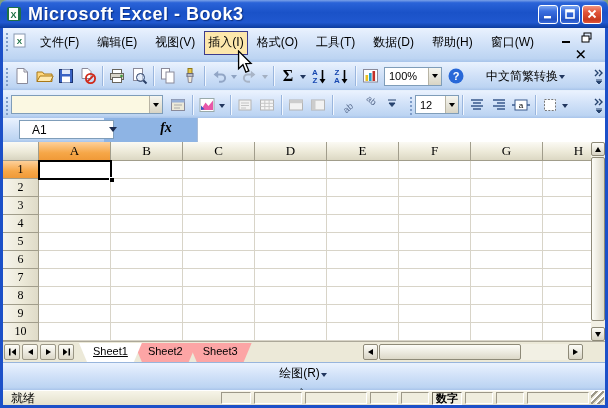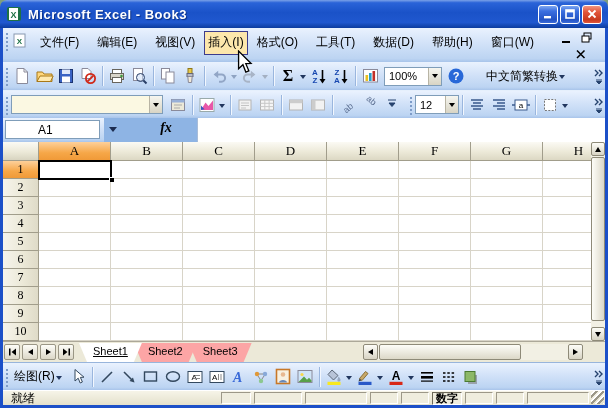--- a/index.html
+++ b/index.html
@@ -6,21 +6,21 @@
   html,body { width:608px; height:408px; }
   body { font-family:"Liberation Sans",sans-serif; background:#7f9e7c; overflow:hidden; }
   .window { position:absolute; top:0; left:0; width:608px; height:408px; overflow:hidden; }
   .abs { position:absolute; }
 
   
   .titlebar { position:absolute; top:0; left:0; width:608px; height:28px;
     border-radius:7px 7px 0 0;
     background:linear-gradient(180deg,#7ba2e8 0%,#2a63d8 10%,#1a52c8 45%,#2058cf 80%,#0c3c9e 100%);
     display:flex; align-items:center; padding:0 6px; }
-  .title-text { color:#fff; font-weight:bold; font-size:13px; margin-left:6px;
+  .title-text { color:#fff; font-weight:bold; font-size:18px; margin-left:6px;
     text-shadow:1px 1px 1px #0a2f80; letter-spacing:.5px; }
   .winbtns { margin-left:auto; display:flex; gap:2px; }
   .wbtn { width:20px; height:19px; border-radius:3px; border:1px solid #fff;
     display:flex; align-items:center; justify-content:center;
     background:linear-gradient(180deg,#7da6f0 0%,#3b6fe0 30%,#2353c4 80%,#3a6ad8 100%);
     color:#fff; }
   .wbtn.close { background:linear-gradient(180deg,#f09580 0%,#e2563a 35%,#c83a1e 80%,#e2563a 100%); }
 
   
   .bl,.br { position:absolute; top:28px; bottom:0; width:3px; background:#1c50c8; z-index:30; }
@@ -28,21 +28,21 @@
   .bb { position:absolute; left:0; right:0; bottom:0; height:3px; background:#1c50c8; z-index:30; }
 
   
   .bluebar { position:absolute; left:3px; width:602px;
     background:linear-gradient(180deg,#eaf2fe 0%,#d2e2f8 45%,#bcd4f2 90%,#a8c4ea 100%);
     display:flex; align-items:center; }
   .menubar { top:28px; height:34px; align-items:flex-start; padding-top:3px; }
   .tb1 { top:62px; height:28px; }
   .tb2 { top:90px; height:28px; border-top:1px solid #e6f0fc; }
   .fbar { top:118px; height:24px; }
-  .drawbar { top:362px; height:28px; border-top:1px solid #98b5dc; }
+  .drawbar { top:362px; height:28px; border-top:1px solid #98b5dc;flex-direction:column; }
 
   .grip { width:5px; height:20px; margin:0 2px 0 1px;
     background-image:radial-gradient(circle,#7e9cc8 1px,rgba(0,0,0,0) 1.3px);
     background-size:4px 4px; background-position:1px 1px; }
   .sep { width:1px; height:20px; background:#9ab6de; box-shadow:1px 0 0 #f2f7fe; margin:0 3px; }
   .menu-item { font-size:12px; color:#000; padding:3px 9px 4px; margin-top:0; white-space:nowrap; }
   .menu-item.hl { background:#fde7ac; border:1px solid #3c3c8c; padding:2px 3px 3px; }
   .mb-ctl { position:absolute; color:#000; }
 
   .tbtn { min-width:22px; height:22px; display:flex; align-items:center; justify-content:center;
@@ -51,22 +51,22 @@
   .combo { height:19px; background:#fff; border:1px solid #7f9db9; display:flex; align-items:center;
     font-size:11px; padding-left:4px; flex:none; }
   .combo .ca { margin-left:auto; width:13px; height:100%; background:linear-gradient(180deg,#f6f6f0,#d8d4c4);
     border-left:1px solid #b8b4a4; display:flex; align-items:center; justify-content:center; }
   .ca b { width:0; height:0; border:3px solid rgba(0,0,0,0); border-top:4px solid #000; margin-top:3px; }
   .chev { margin-left:auto; width:12px; height:24px; display:flex; flex-direction:column;
     align-items:center; justify-content:center; color:#26436e; flex:none; }
   .txtbtn { font-size:12px; color:#000; display:flex; align-items:center; padding:2px 3px; white-space:nowrap; }
 
   
-  .namebox { position:absolute; left:2px; top:2px; width:95px; height:19px; background:#fff;
-    border:1px solid #7f9db9; font-size:12px; display:flex; align-items:center; padding-left:32px; }
+  .namebox { position:absolute; left:16px; top:2px; width:95px; height:19px; background:#fff;
+    border:1px solid #7f9db9; font-size:12px; display:flex; align-items:center; padding-left:12px; }
   .nbblue { position:absolute; left:101px; top:0; width:93px; height:24px; background:#8eb4e4; }
   .fx { position:absolute; left:148px; top:2px; width:30px; font-family:"Liberation Serif",serif;
     font-style:italic; font-weight:bold; font-size:14px; color:#000; text-align:center; }
   .finput { position:absolute; left:194px; top:0; width:408px; height:24px; background:#fff;
     border-left:1px solid #a8bcd8; }
 
   
   .gridwrap { position:absolute; left:3px; top:142px; width:602px; height:199px; background:#fff; }
   .hdr-row { position:absolute; left:0; top:0; width:588px; height:19px; display:flex; overflow:hidden; }
   .corner { width:36px; height:19px; flex:none; background:linear-gradient(180deg,#fbfaf4,#ece9d8 55%,#d8d4c0);

